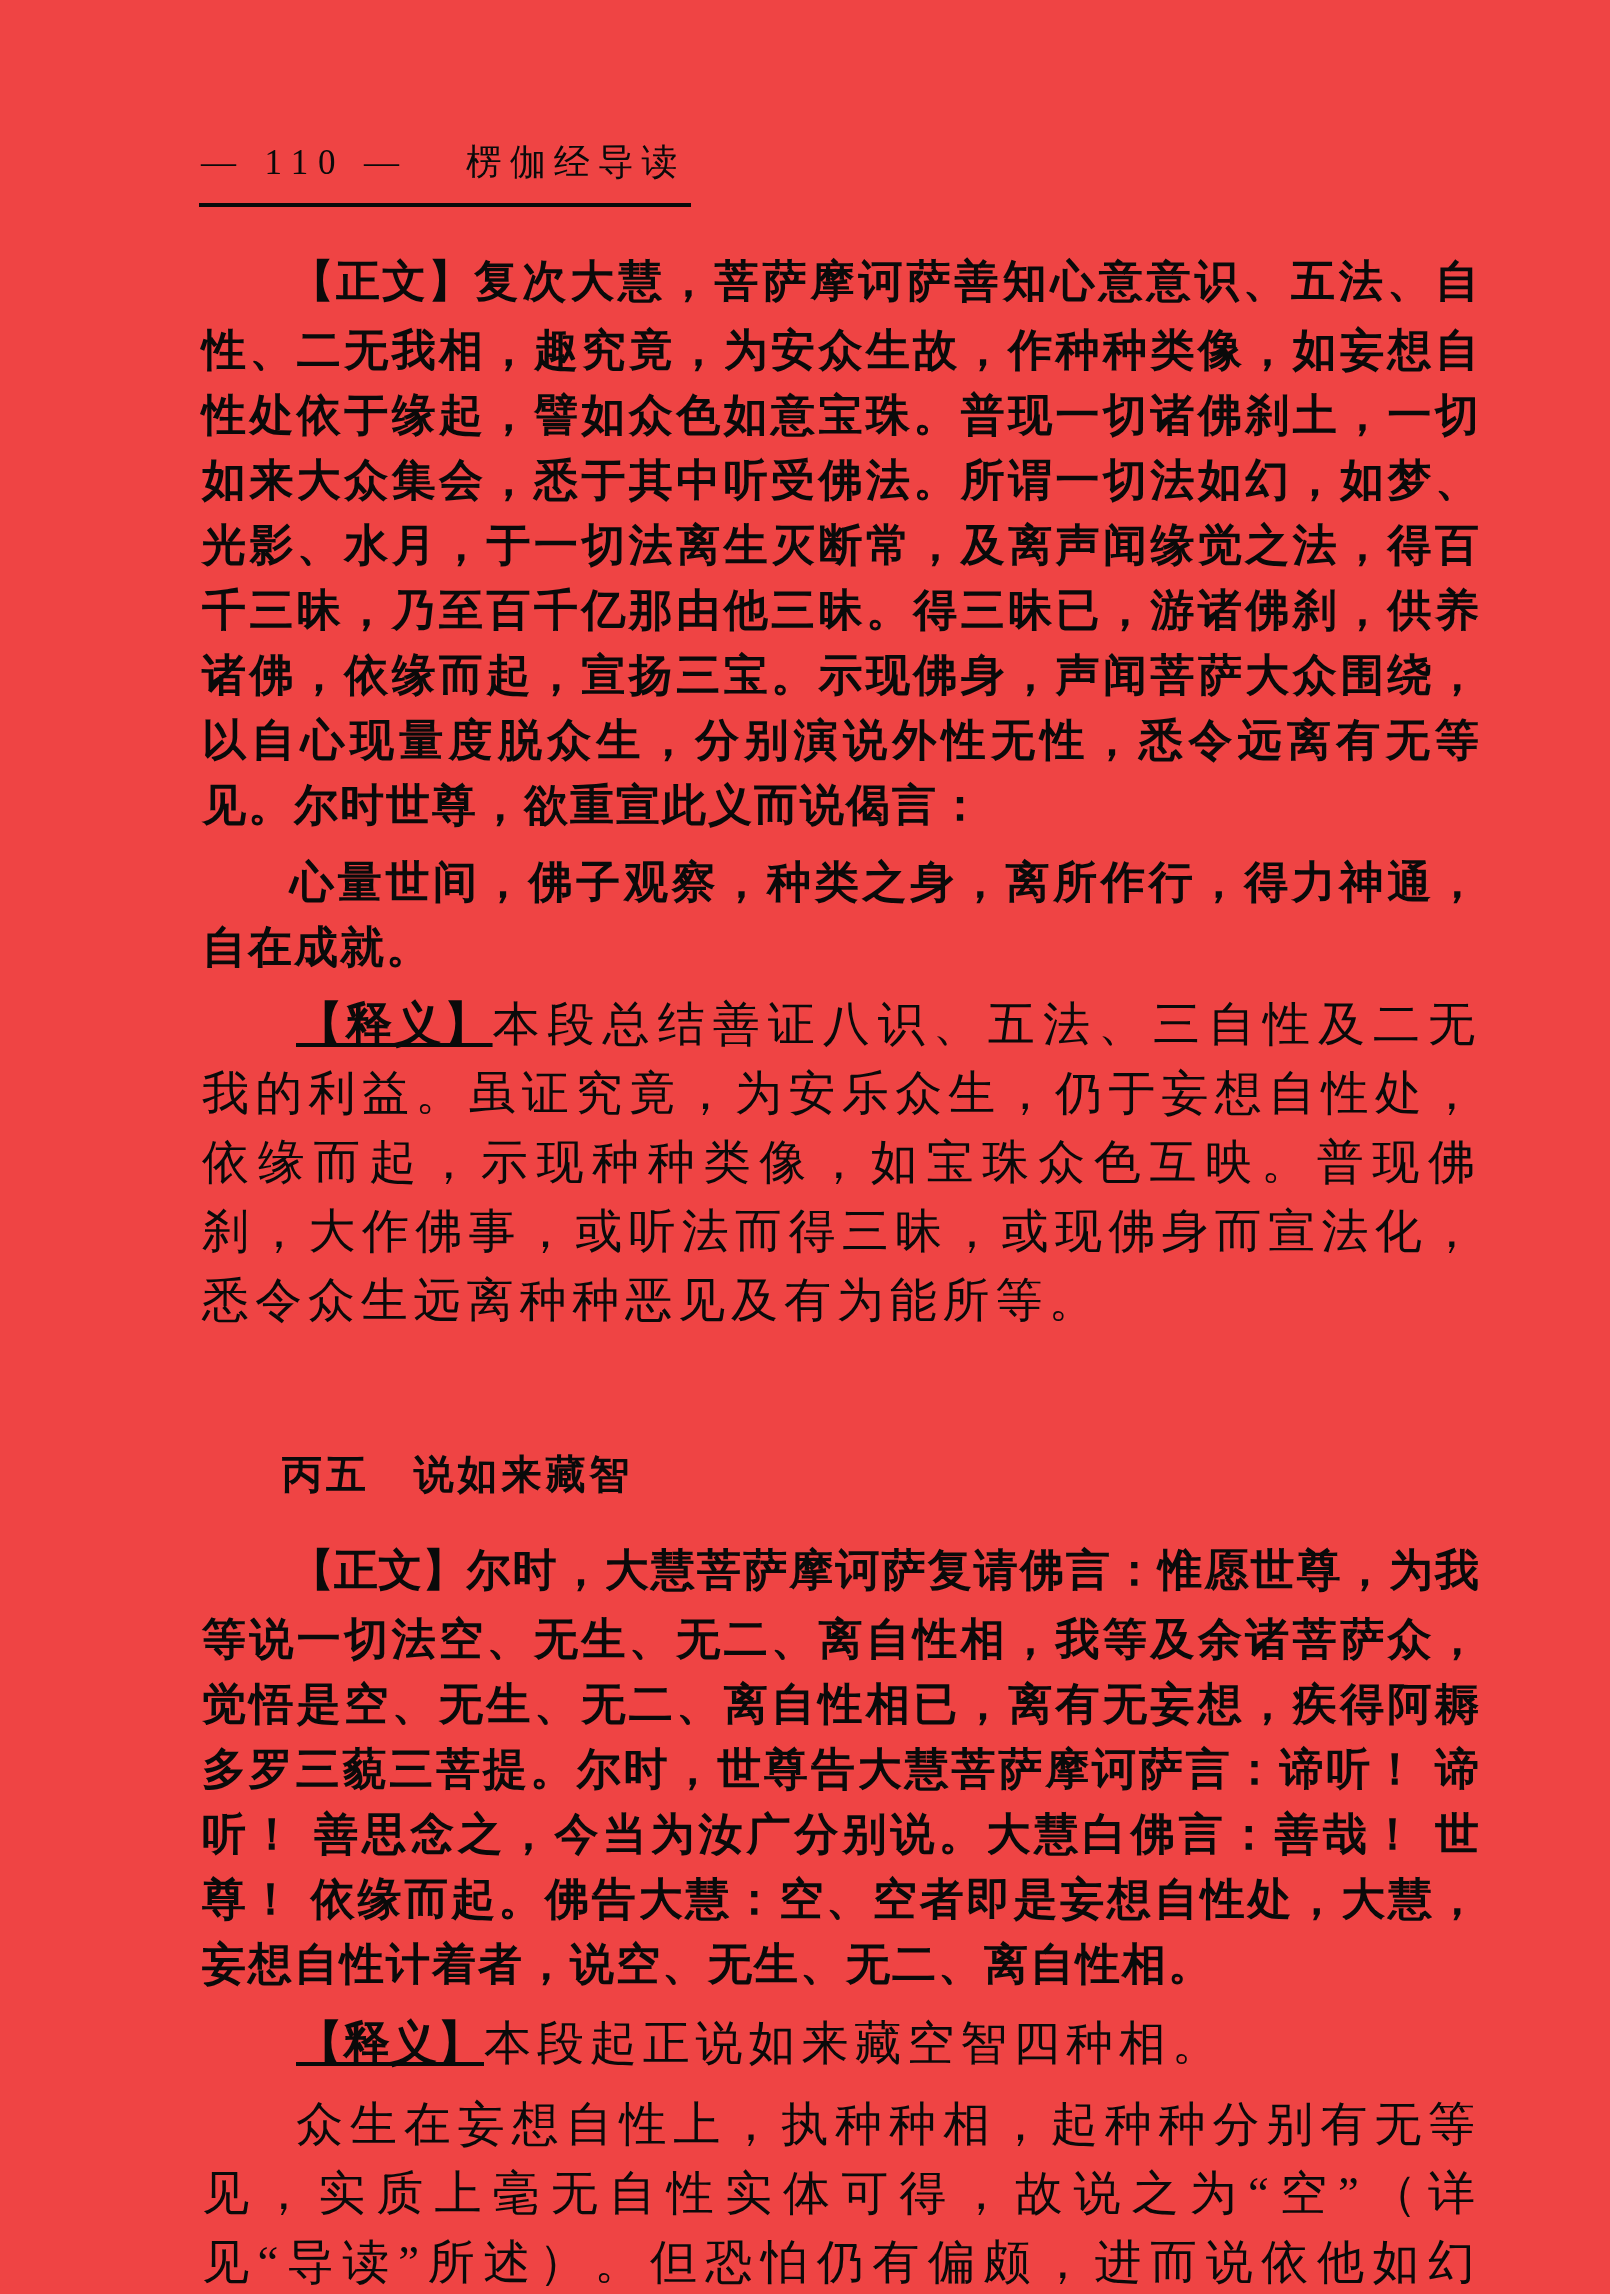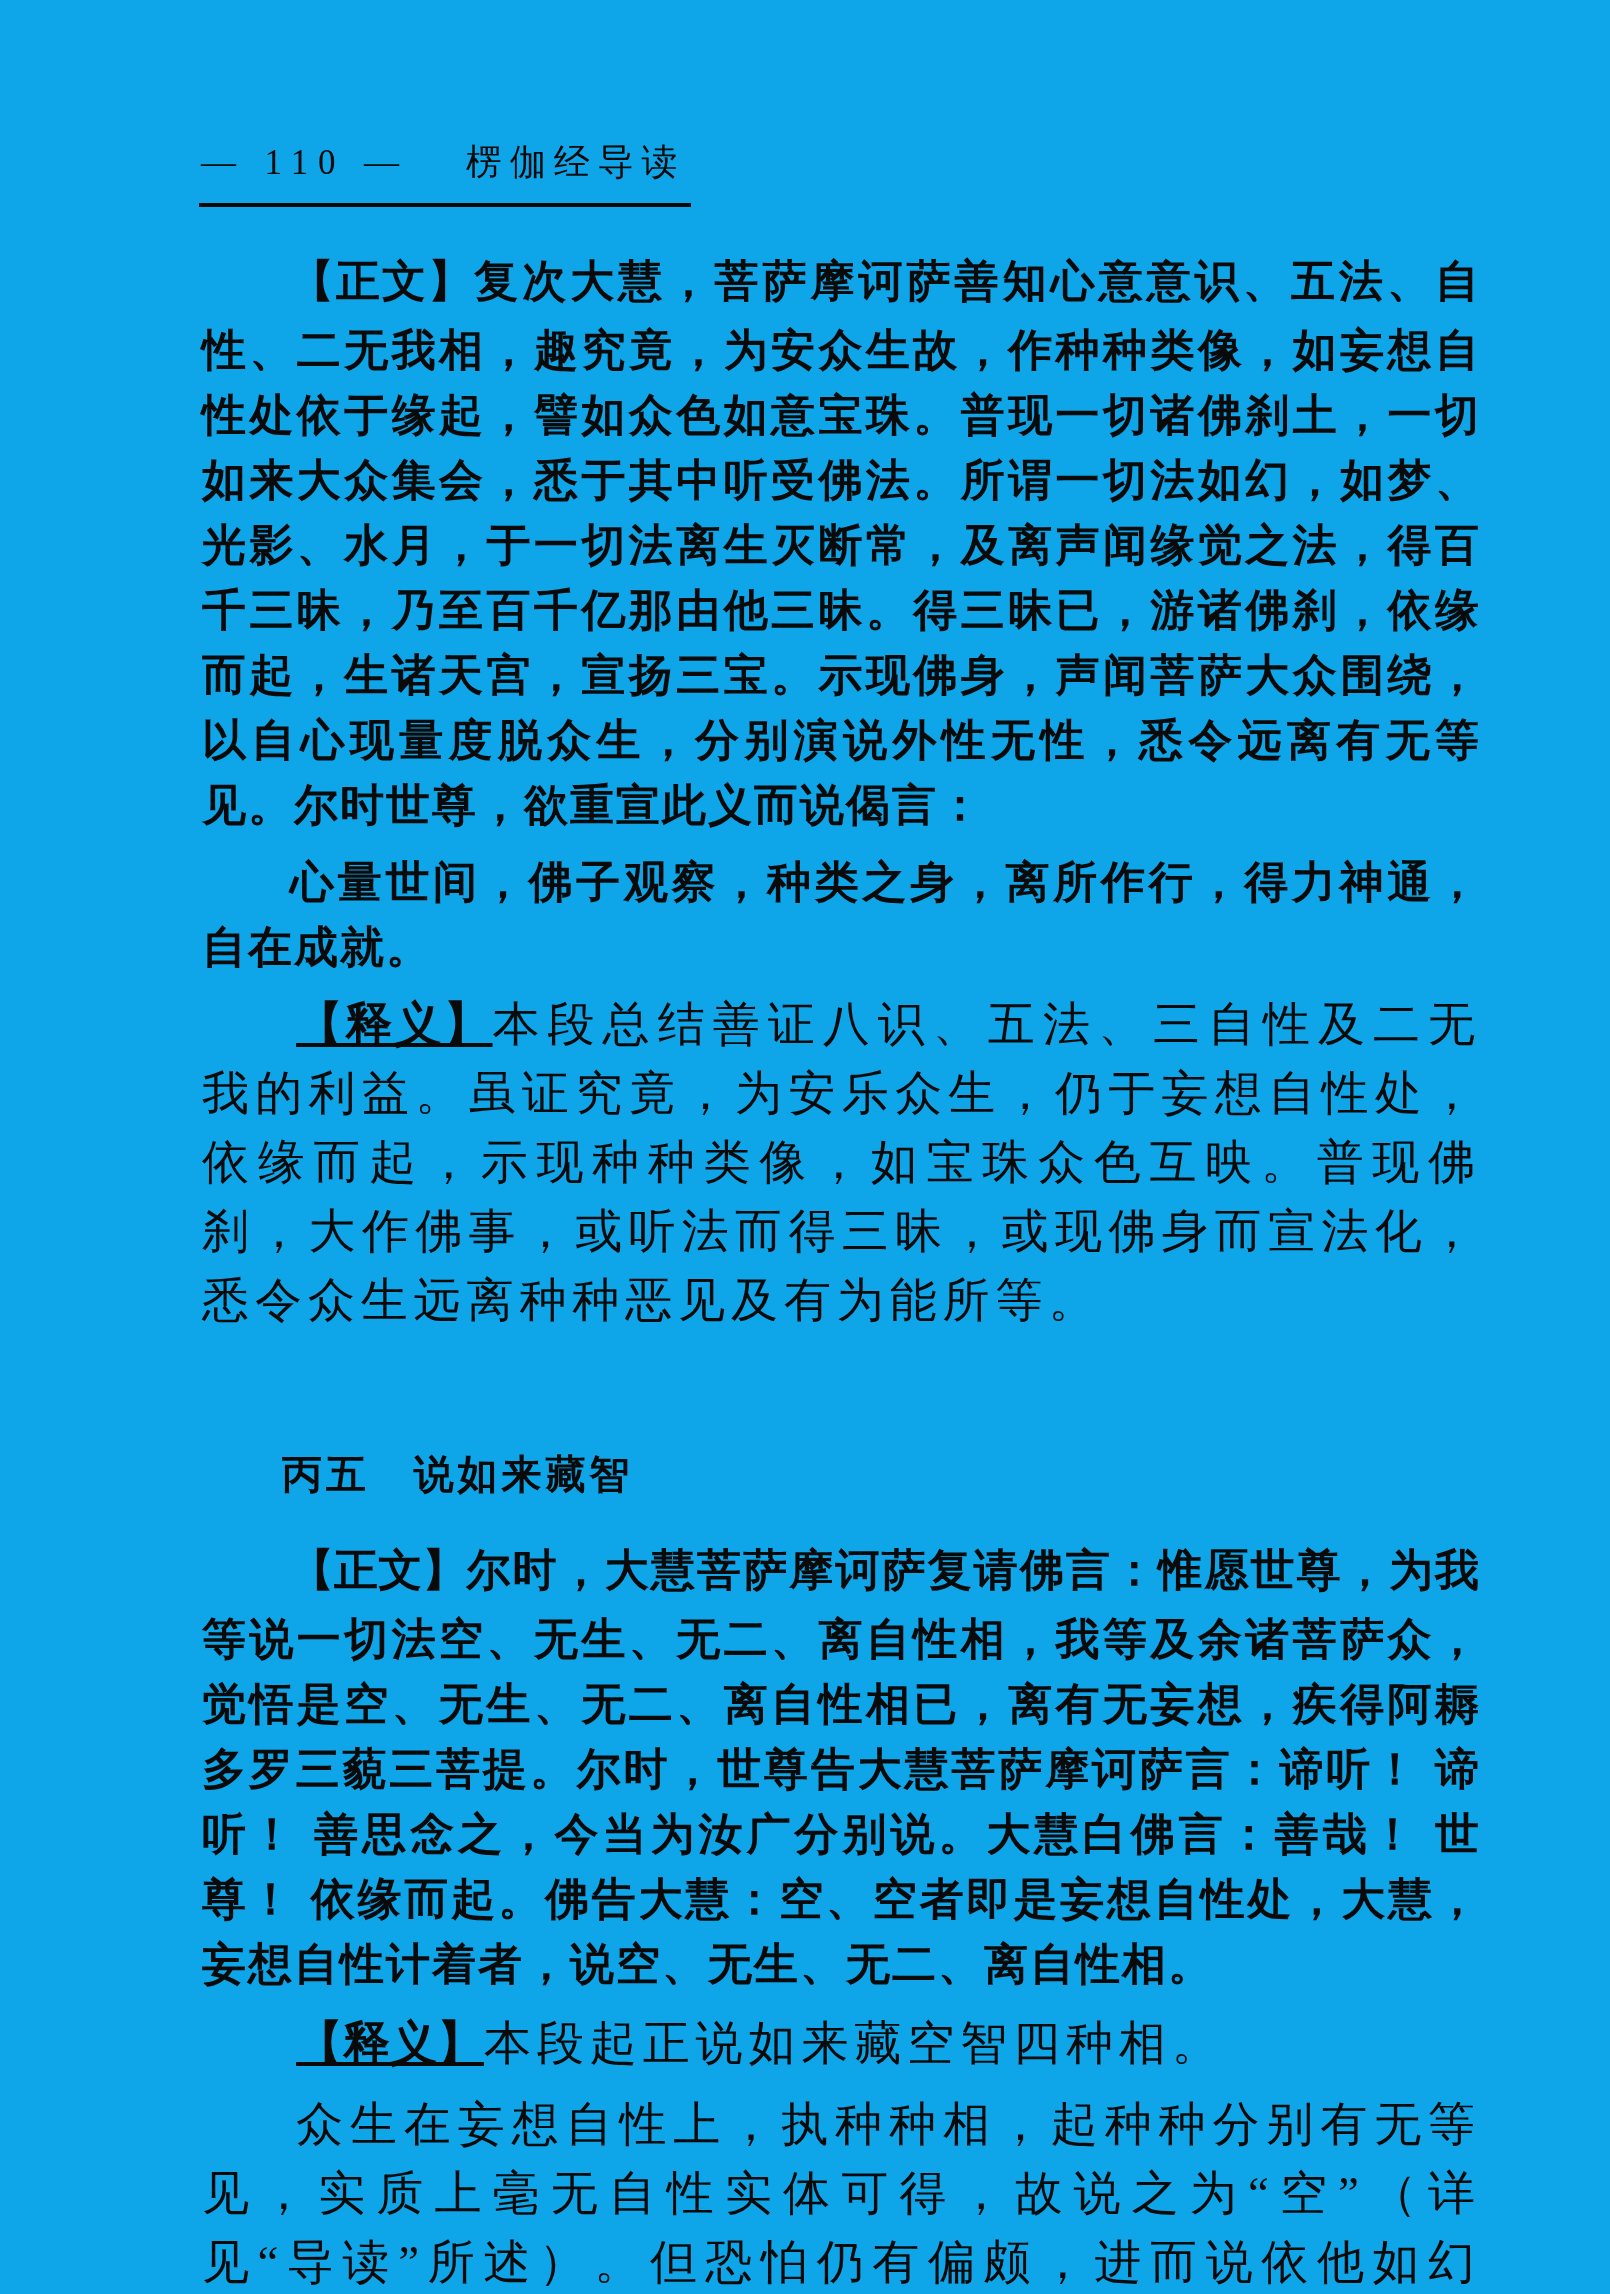--- a/index.html
+++ b/index.html
@@ -2,21 +2,21 @@
 <html><head>
 <meta charset="utf-8">
 <style>
   * { margin:0; padding:0; box-sizing:border-box; }
   html, body { width:1611px; height:2294px; }
   body { background:#ffffff; font-family:"Liberation Serif", serif; }
 
   .page {
     position:relative;
     width:1611px; height:2294px;
-    background:#0ea5e9;
+    background:#ef4444;
     color:#0a0a0a;
     overflow:hidden;
   }
 
   
   .header {
     position:absolute;
     top:138px; left:199px;
     display:flex;
     align-items:baseline;
@@ -96,21 +96,21 @@
 
 <div class="page">
 
   <div class="header">
     <span class="pagenum">— 110 —</span>
     <span class="booktitle">楞伽经导读</span>
   </div>
 
   <div class="content">
 
-    <p class="zw"><span class="label">【正文】</span><span>复次大慧，菩萨摩诃萨善知心意意识、五法、自性、二无我相，趣究竟，为安众生故，作种种类像，如妄想自性处依于缘起，譬如众色如意宝珠。普现一切诸佛刹土，一切如来大众集会，悉于其中听受佛法。所谓一切法如幻，如梦、光影、水月，于一切法离生灭断常，及离声闻缘觉之法，得百千三昧，乃至百千亿那由他三昧。得三昧已，游诸佛刹，依缘而起，生诸天宫，宣扬三宝。示现佛身，声闻菩萨大众围绕，以自心现量度脱众生，分别演说外性无性，悉令远离有无等见。尔时世尊，欲重宣此义而说偈言：</span></p>
+    <p class="zw"><span class="label">【正文】</span><span>复次大慧，菩萨摩诃萨善知心意意识、五法、自性、二无我相，趣究竟，为安众生故，作种种类像，如妄想自性处依于缘起，譬如众色如意宝珠。普现一切诸佛刹土，一切如来大众集会，悉于其中听受佛法。所谓一切法如幻，如梦、光影、水月，于一切法离生灭断常，及离声闻缘觉之法，得百千三昧，乃至百千亿那由他三昧。得三昧已，游诸佛刹，供养诸佛，依缘而起，宣扬三宝。示现佛身，声闻菩萨大众围绕，以自心现量度脱众生，分别演说外性无性，悉令远离有无等见。尔时世尊，欲重宣此义而说偈言：</span></p>
 
     <p class="zw verse"><span>心量世间，佛子观察，种类之身，离所作行，得力神通，自在成就。</span></p>
 
     <p class="sy sy1"><span class="label">【释义】</span><span>本段总结善证八识、五法、三自性及二无我的利益。虽证究竟，为安乐众生，仍于妄想自性处，依缘而起，示现种种类像，如宝珠众色互映。普现佛刹，大作佛事，或听法而得三昧，或现佛身而宣法化，悉令众生远离种种恶见及有为能所等。</span></p>
 
     <h2 class="heading"><span>丙五　说如来藏智</span></h2>
 
     <p class="zw zw2"><span class="label">【正文】</span><span>尔时，大慧菩萨摩诃萨复请佛言：惟愿世尊，为我等说一切法空、无生、无二、离自性相，我等及余诸菩萨众，觉悟是空、无生、无二、离自性相已，离有无妄想，疾得阿耨多罗三藐三菩提。尔时，世尊告大慧菩萨摩诃萨言：谛听！ 谛听！ 善思念之，今当为汝广分别说。大慧白佛言：善哉！ 世尊！ 依缘而起。佛告大慧：空、空者即是妄想自性处，大慧，妄想自性计着者，说空、无生、无二、离自性相。</span></p>
 
     <p class="sy"><span class="label">【释义】</span><span>本段起正说如来藏空智四种相。</span></p>

